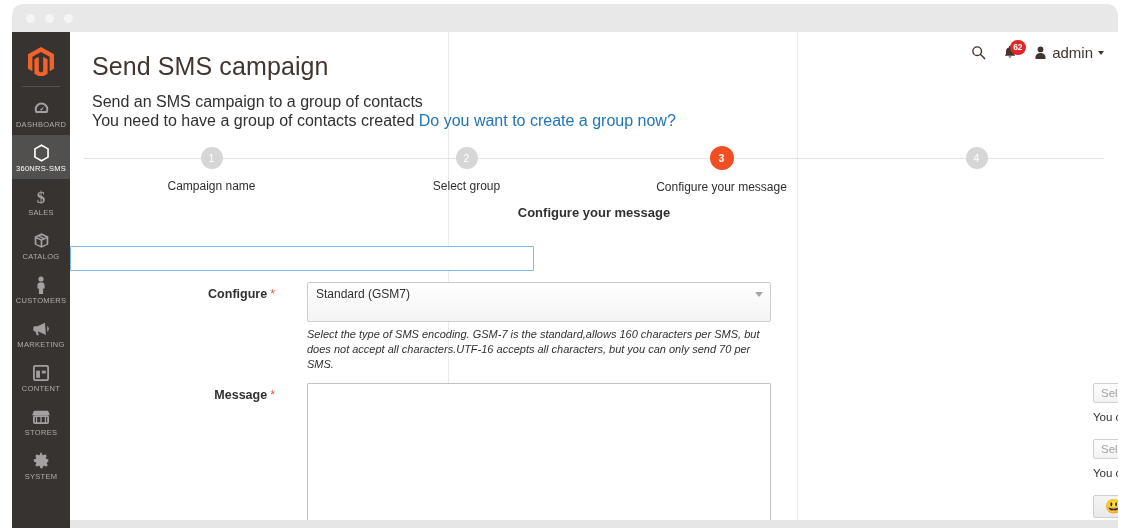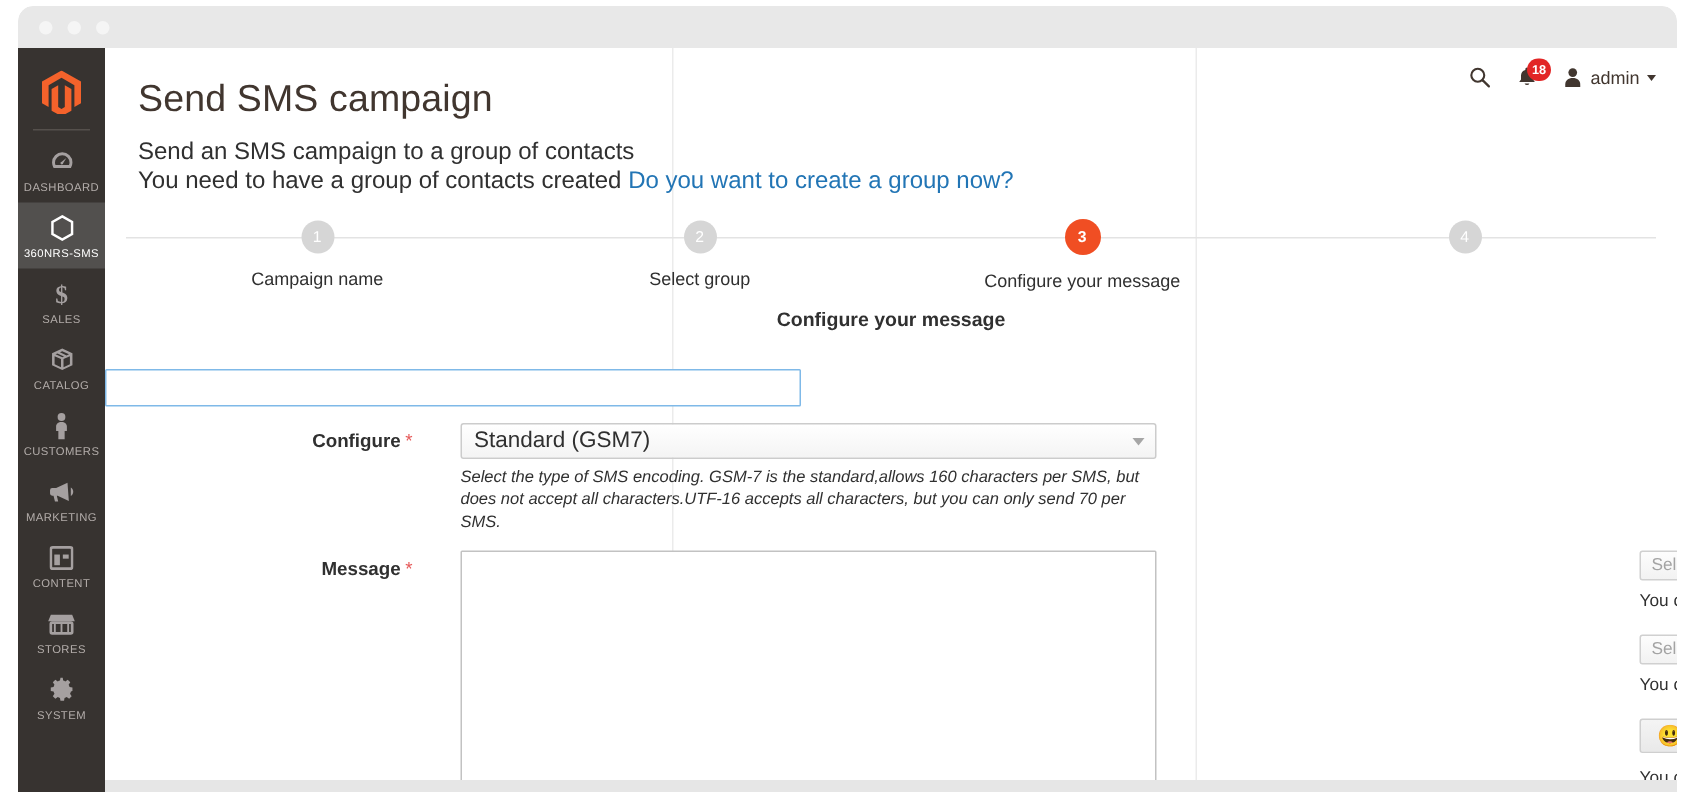--- a/index.html
+++ b/index.html
@@ -154,21 +154,21 @@
     background: #e22626;
     color: #fff;
     font-size: 8.5px;
     font-weight: bold;
     line-height: 15px;
     text-align: center;
     padding: 0 3px;
   }
   .admin-wrap {
     display: flex; align-items: center; gap: 5px;
-    font-size: 12px; color: #41362f; cursor: pointer;
+    font-size: 15px; color: #41362f; cursor: pointer;
   }
   .caret-d {
     width: 0; height: 0;
     border-left: 3.5px solid transparent;
     border-right: 3.5px solid transparent;
     border-top: 4px solid #41362f;
   }
 
   
   .stepper {
@@ -259,25 +259,25 @@
     font-size: 12px;
     color: #303030;
     padding: 0 8px;
     outline: none;
     font-family: "Liberation Sans", sans-serif;
   }
 
   .sel {
     position: relative;
     width: 464px;
-    height: 24px;
+    height: 40px;
     border: 1px solid #ccc;
     border-radius: 2px;
     background: linear-gradient(#ffffff, #f4f4f4);
-    font-size: 15px;
+    font-size: 12px;
     color: #303030;
     line-height: 22px;
     padding: 0 22px 0 8px;
     cursor: pointer;
     overflow: hidden;
     white-space: nowrap;
   }
   .sel .arw {
     position: absolute;
     right: 7px; top: 9px;
@@ -493,21 +493,21 @@
                 <circle cx="6.6" cy="6.6" r="4.6" fill="none" stroke="#41362f" stroke-width="1.5"></circle>
                 <path d="M10.2 10.2L14.5 14.5" stroke="#41362f" stroke-width="1.6" stroke-linecap="round"></path>
               </svg>
           </span>
 
           <span class="bell-wrap">
             <svg width="14" height="15" viewBox="0 0 14 15">
               <path d="M7 1a1.1 1.1 0 011.1 1.1v.4a4 4 0 012.9 3.8v2.6l1.2 1.8H1.8L3 9v-2.6a4 4 0 012.9-3.8v-.4A1.1 1.1 0 017 1z" fill="#41362f"></path>
               <path d="M5.4 11.6a1.7 1.7 0 003.2 0z" fill="#41362f"></path>
             </svg>
-            <span class="badge">18</span>
+            <span class="badge">62</span>
           </span>
 
           <span class="admin-wrap">
             <svg width="13" height="14" viewBox="0 0 13 14">
               <circle cx="6.5" cy="3.4" r="2.9" fill="#41362f"></circle>
               <path d="M6.5 7c-3 0-5 1.8-5 4.3V13h10v-1.7c0-2.5-2-4.3-5-4.3z" fill="#41362f"></path>
             </svg>
             <span>admin</span>
             <span class="caret-d"></span>
           </span>

